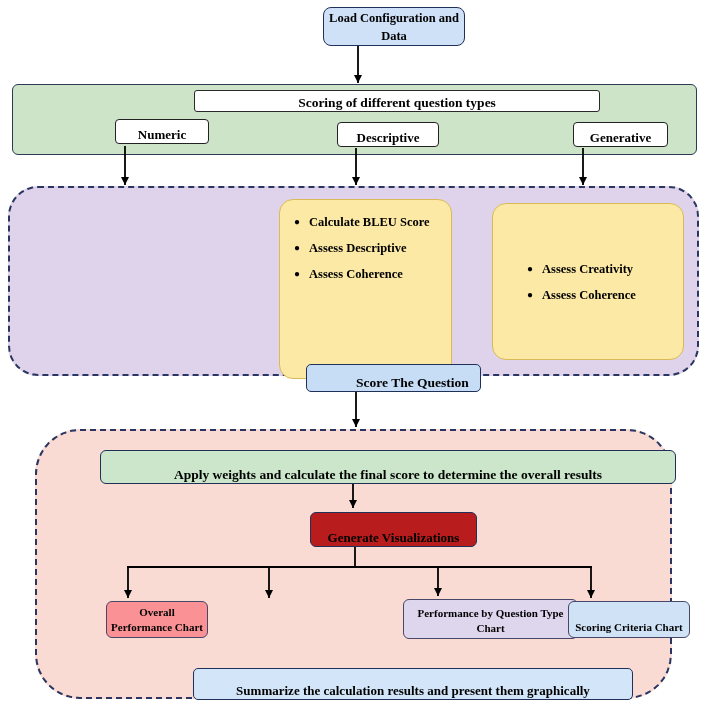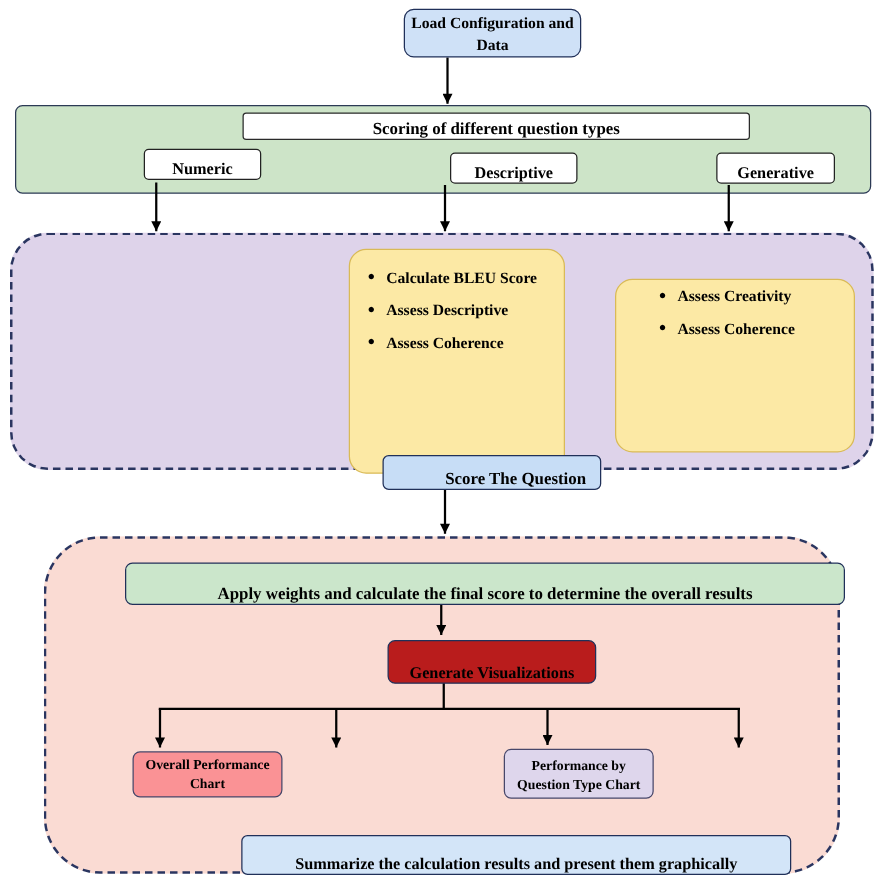--- a/index.html
+++ b/index.html
@@ -14,50 +14,50 @@
   .load-config { left:287px; top:7px; width:142px; height:39px; background:#cfe1f7;
                  border:1.5px solid #203059; border-radius:8px; font-size:12.5px; line-height:1.45; }
 
   
   .section-green { position:absolute; left:12px; top:84px; width:685px; height:71px;
                    background:#cde4c8; border:1.5px solid #2c3a55; border-radius:6px;padding-left:28px; }
   .scoring-header { left:145px; top:5px; width:406px; height:22px; background:#ffffff;
                     border:1.2px solid #2a2a2a; border-radius:3px; font-size:13.5px; }
   .type-box { background:#ffffff; border:1.3px solid #222; border-radius:4px; font-size:13px; height:25px; }
   .type-numeric { left:66px; top:34px; width:94px; }
-  .type-descriptive { left:311px; top:37px; width:102px; }
+  .type-descriptive { left:288px; top:37px; width:102px; }
   .type-generative { left:524px; top:37px; width:95px; }
 
   
   .section-purple { position:absolute; left:8px; top:186px; width:691px; height:190px;
                     background:#ded3ea; border:2px dashed #2a3560; border-radius:30px; }
   .criteria-box { position:absolute; background:#fce9a5; border:1.3px solid #d9ba57;
                   border-radius:14px; z-index:2; }
   .criteria-numeric { left:27px; top:15px; width:183px; height:139px; padding:14px 8px 6px 16px; }
   .criteria-descriptive { left:269px; top:11px; width:173px; height:180px; padding:9px 6px 6px 14px; }
-  .criteria-generative { left:482px; top:15px; width:192px; height:139px; display:flex;
-                         align-items:flex-start; padding-left:34px;margin-top:20px; }
+  .criteria-generative { left:482px; top:15px; width:192px; height:157px; display:flex;
+                         align-items:center; padding-left:34px; }
   ul.criteria { list-style:none; font-size:12.5px; font-weight:bold; line-height:26px; }
   ul.criteria li { position:relative; padding-left:15px; }
   ul.criteria li::before { content:"●"; position:absolute; left:0; top:0; font-size:10px; line-height:26px; }
   .score-question { left:260px; top:176px; width:175px; height:28px; background:#c7ddf6;
                     border:1.4px solid #203059; border-radius:5px; font-size:13.5px;padding-left:38px; }
 
   
   .section-pink { position:absolute; left:35px; top:429px; width:637px; height:270px;
                   background:#fadbd3; border:2px dashed #2a3560; border-radius:45px; }
   .apply-weights { left:27px; top:19px; width:576px; height:34px; background:#cbe6cb;
                    border:1.4px solid #203059; border-radius:6px; font-size:13.5px; }
   .generate-viz { left:237px; top:81px; width:167px; height:35px; background:#b91c1c;
                   border:1.4px solid #203059; border-radius:6px; font-size:13px; }
   .chart-box { font-size:11px; line-height:1.35; border:1.3px solid #47476a; border-radius:6px;
                top:170px; height:37px; padding:2px 4px; }
-  .chart-overall  { left:33px;  width:120px; background:#fa9295; }
+  .chart-overall  { left:33px;  width:102px; background:#fa9295; }
   .chart-total    { left:174px; width:121px; background:#b6e1c5; }
-  .chart-perf     { left:330px; width:120px; top:168px; height:40px; background:#ded6ec; }
+  .chart-perf     { left:330px; width:175px; top:168px; height:40px; background:#ded6ec; }
   .chart-criteria { left:495px; width:122px; background:#cfe2f6; }
   .summarize { left:120px; top:237px; width:440px; height:32px; background:#d3e5f8;
                border:1.4px solid #203059; border-radius:5px; font-size:13px; }
 </style>
 </head>
 <body>
 
 <div class="canvas">
 
   <svg class="connectors" viewBox="0 0 709 711" aria-hidden="true">
@@ -126,18 +126,21 @@
     </div>
     <div class="node generate-viz">
       <span>Generate Visualizations</span>
     </div>
     <div class="node chart-box chart-overall">
       <span>Overall Performance Chart</span>
     </div>
     <div class="node chart-box chart-perf">
       <span>Performance by Question Type Chart</span>
     </div>
+    <div class="node chart-box chart-criteria">
+      <span>Scoring Criteria Chart</span>
+    </div>
     <div class="node summarize">
       <span>Summarize the calculation results and present them graphically</span>
     </div>
   </div>
 
 </div>
 
 </body></html>

